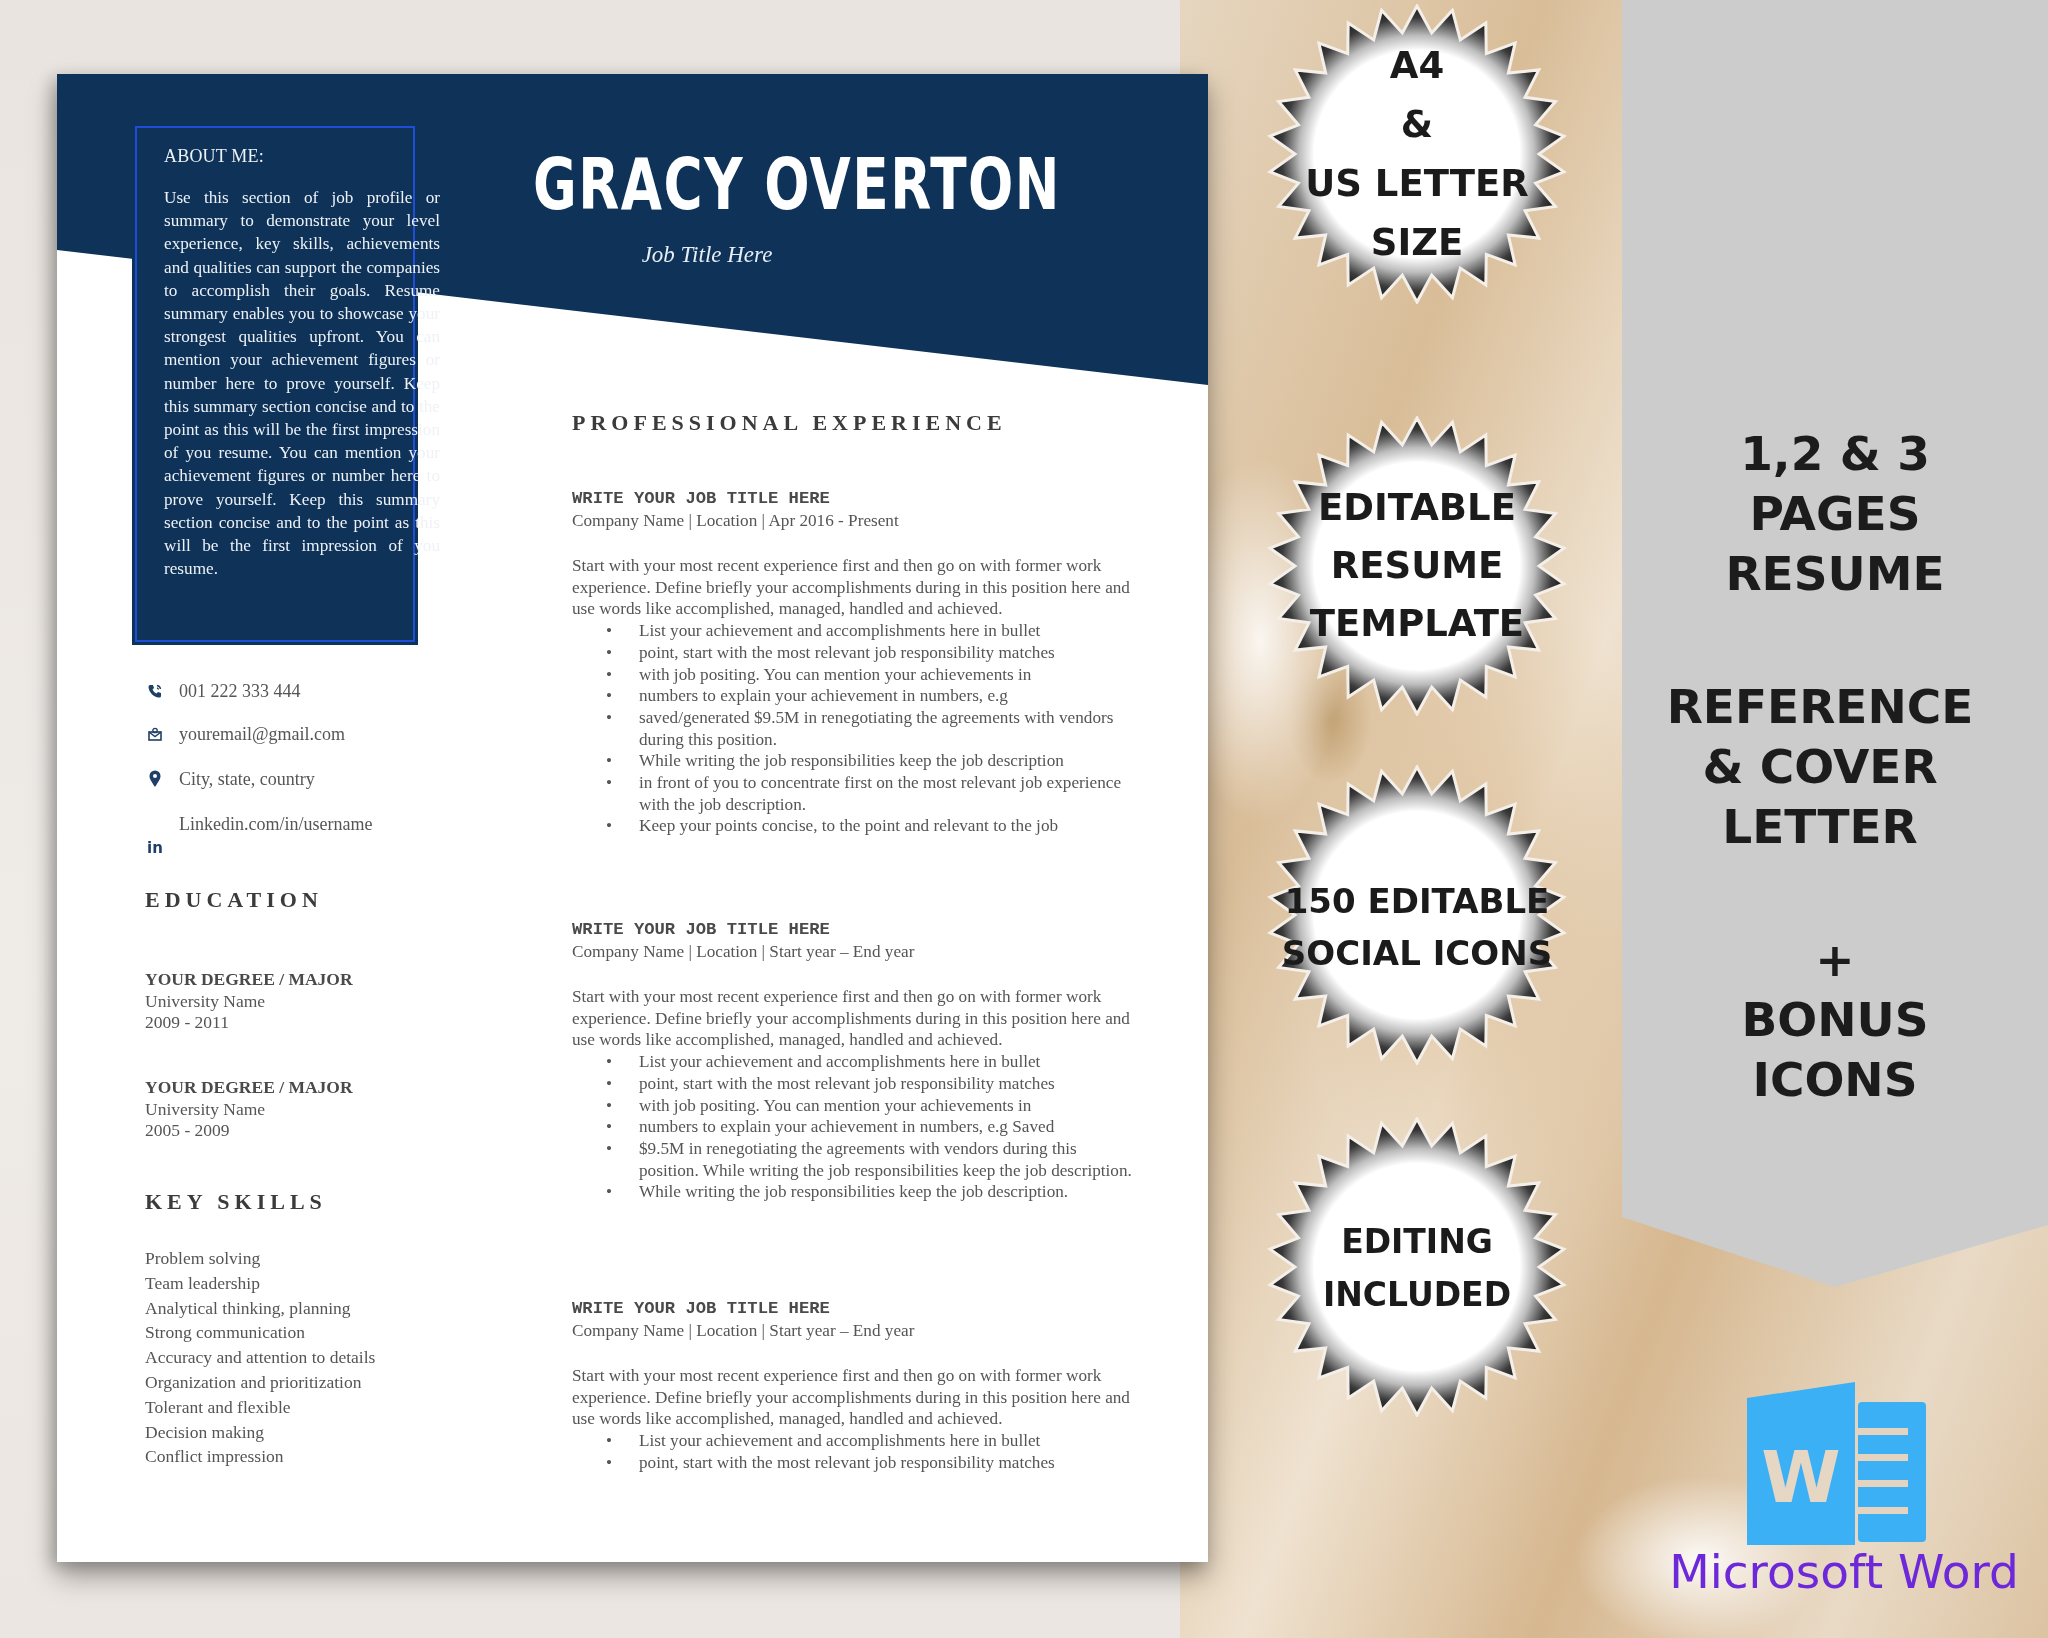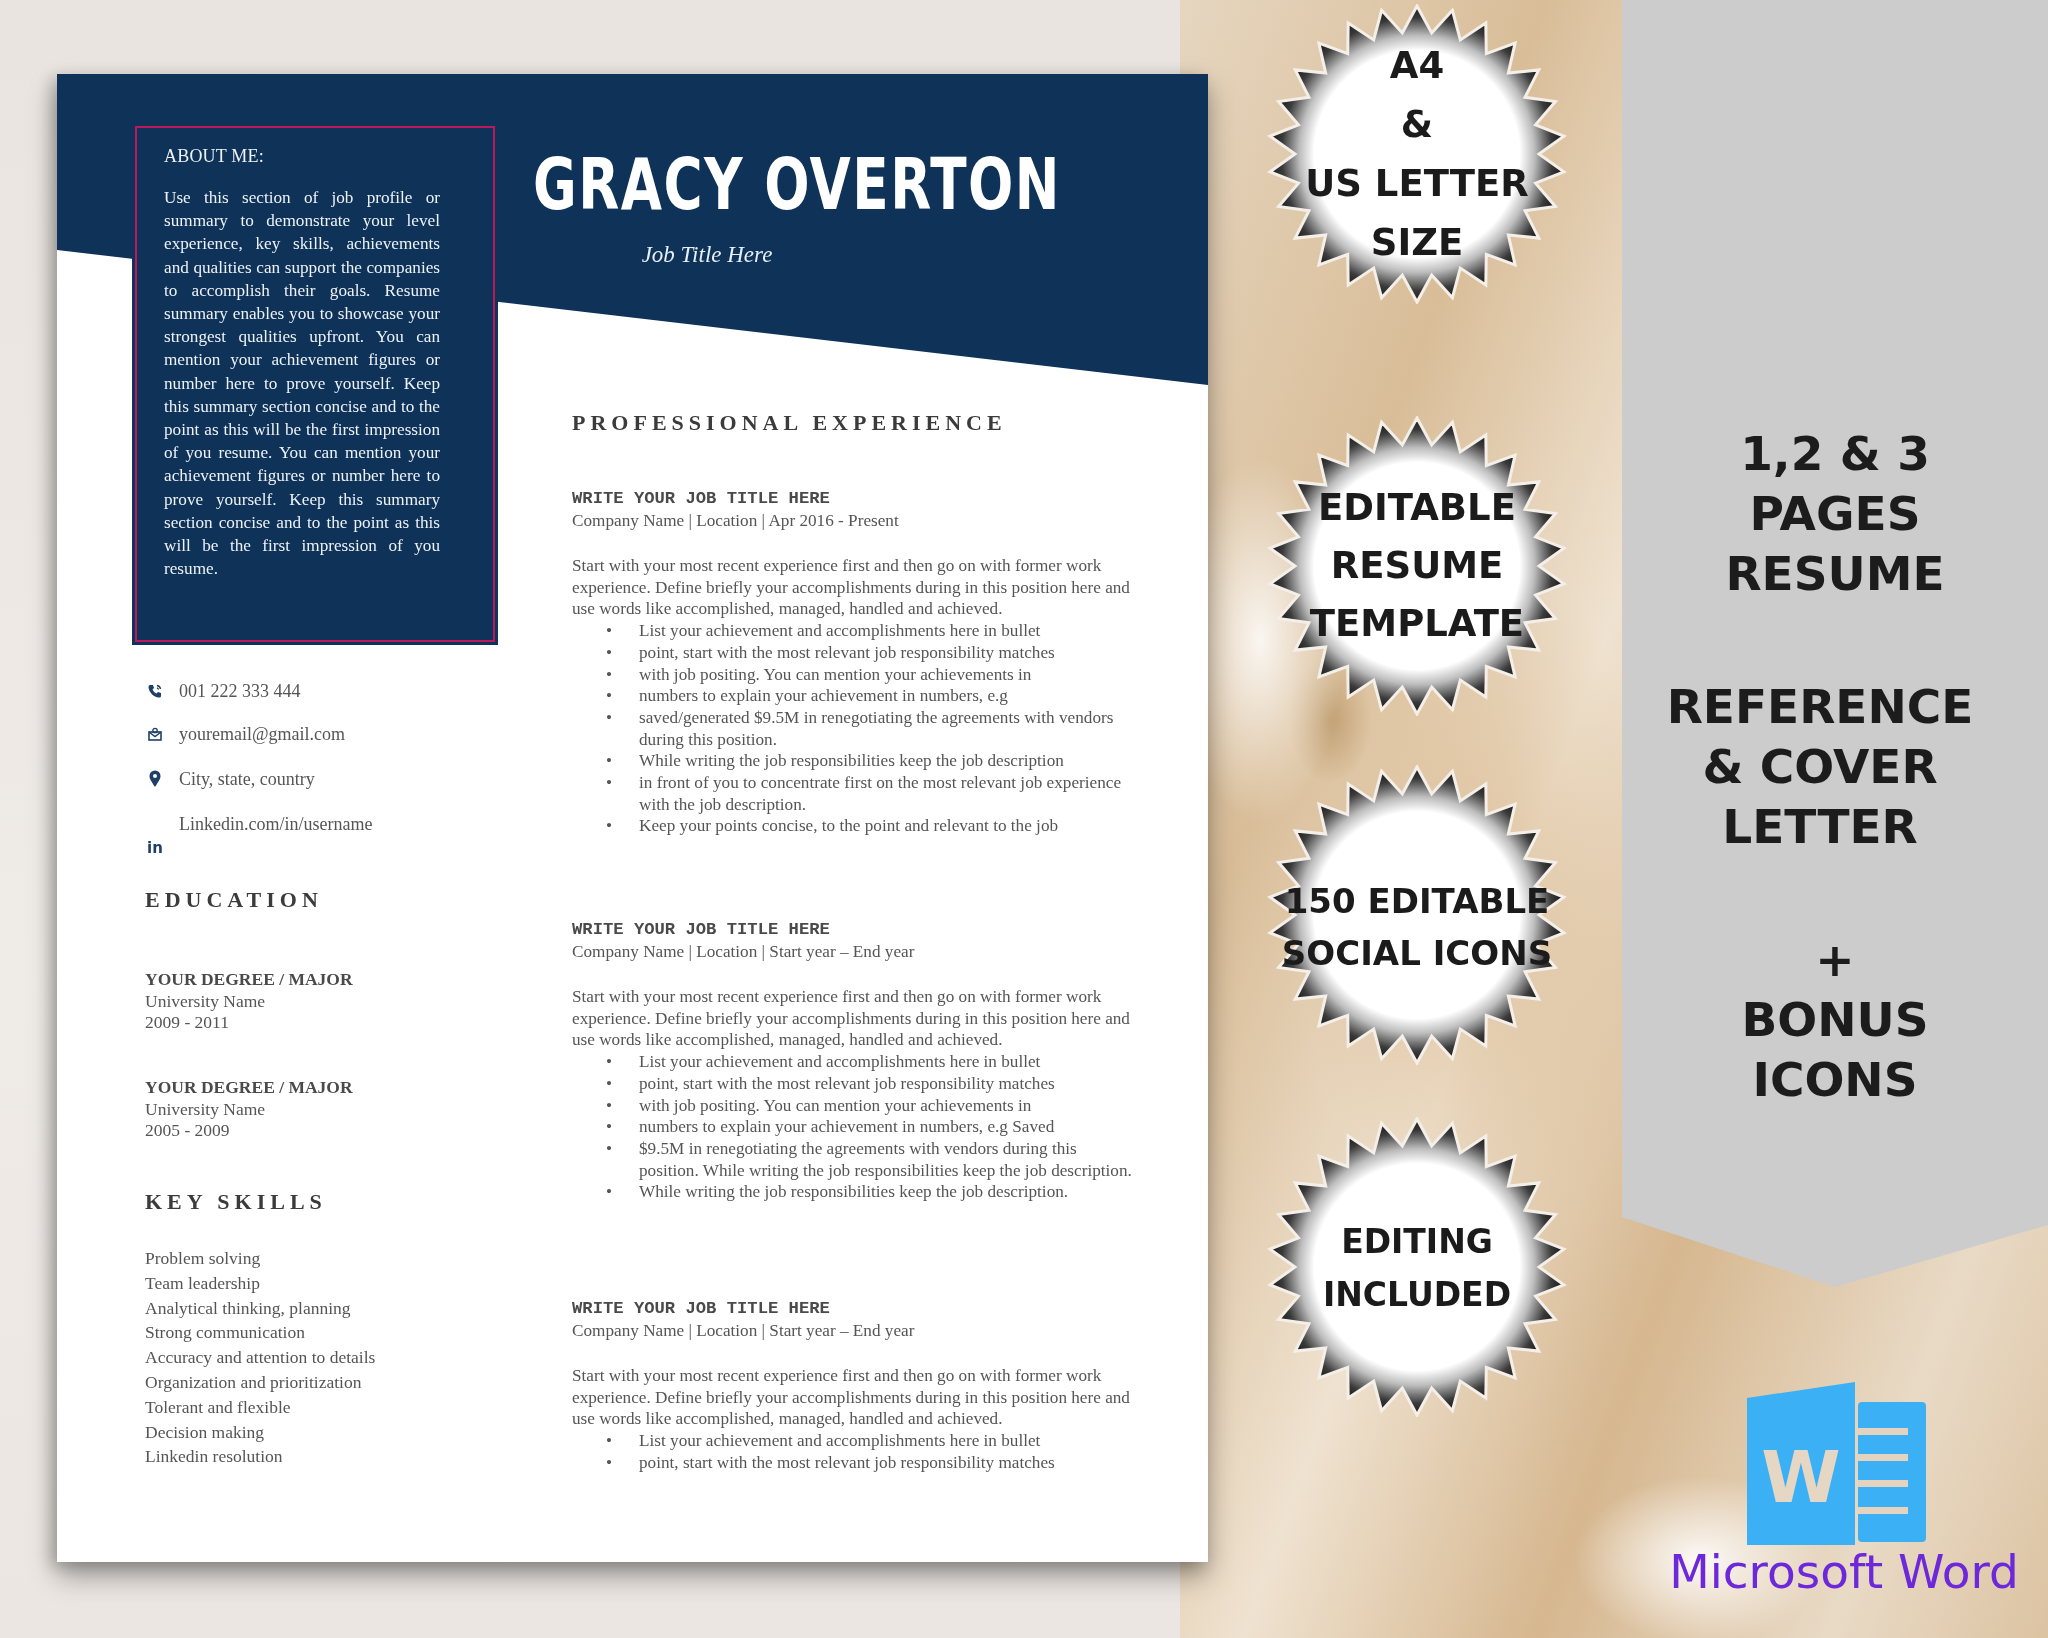--- a/index.html
+++ b/index.html
@@ -16,22 +16,22 @@
       radial-gradient(ellipse 60px 90px at 150px 720px, rgba(160,120,60,.45), rgba(160,120,60,0) 70%),
       radial-gradient(ellipse 260px 500px at 300px 900px, rgba(214,178,132,.6), rgba(214,178,132,0) 70%),
       linear-gradient(110deg,#e6d6c0 0%,#d9bd98 25%,#efe2d0 45%,#d6b78f 65%,#e9dac6 85%,#dcc3a2 100%); }
 
   
   .doc { position:absolute; left:57px; top:74px; width:1151px; height:1488px;
     background:#fff; box-shadow: 0 14px 26px rgba(0,0,0,.35), -6px 4px 14px rgba(0,0,0,.18); overflow:hidden; }
   .doc-header { position:absolute; left:0; top:0; width:1151px; height:320px; }
   .doc-header svg { display:block; }
 
-  .about { position:absolute; left:78px; top:52px; width:360px; height:516px;
-    background:#0e3258; border:2px solid #be185d; box-sizing:border-box;
+  .about { position:absolute; left:78px; top:52px; width:280px; height:516px;
+    background:#0e3258; border:2px solid #1d4ed8; box-sizing:border-box;
     outline:3px solid #0e3258; }
   .about-title { position:absolute; left:27px; top:18px; color:#eef2f7; font-size:18px; letter-spacing:.2px; }
   .about-text { position:absolute; left:27px; top:58px; width:276px; color:#eef2f7;
     font-size:17.2px; line-height:23.2px; text-align:justify; }
 
   .name { position:absolute; left:415px; top:68px; width:470px; text-align:center;
     color:#fff; font-family:"DejaVu Sans", sans-serif; font-weight:bold; font-size:72px;
     letter-spacing:2px; transform:scaleX(.74); transform-origin:center; white-space:nowrap; }
   .jobtitle { position:absolute; left:465px; top:168px; width:370px; text-align:center;
     color:#e8eef5; font-style:italic; font-size:23px; }
@@ -146,21 +146,21 @@
   <div class="side-heading" style="top:1115px">KEY SKILLS</div>
   <div class="skills">
     <div>Problem solving</div>
     <div>Team leadership</div>
     <div>Analytical thinking, planning</div>
     <div>Strong communication</div>
     <div>Accuracy and attention to details</div>
     <div>Organization and prioritization</div>
     <div>Tolerant and flexible</div>
     <div>Decision making</div>
-    <div>Linkedin resolution</div>
+    <div>Conflict impression</div>
   </div>
 
   <div class="pe-heading">PROFESSIONAL EXPERIENCE</div>
 
   <div class="job" style="top:414px">
     <div class="jt">WRITE YOUR JOB TITLE HERE</div>
     <div class="jmeta">Company Name | Location | Apr 2016 - Present</div>
     <div class="jdesc">Start with your most recent experience first and then go on with former work experience. Define briefly your accomplishments during in this position here and use words like accomplished, managed, handled and achieved.</div>
     <ul>
       <li>List your achievement and accomplishments here in bullet</li>

